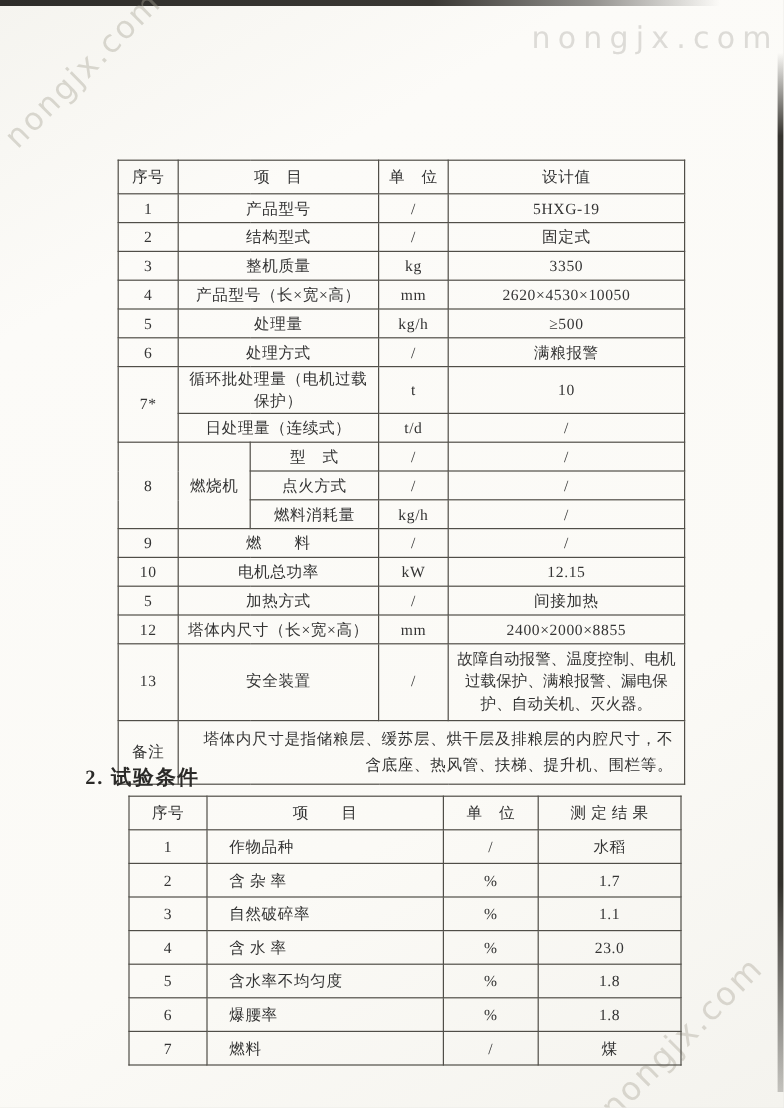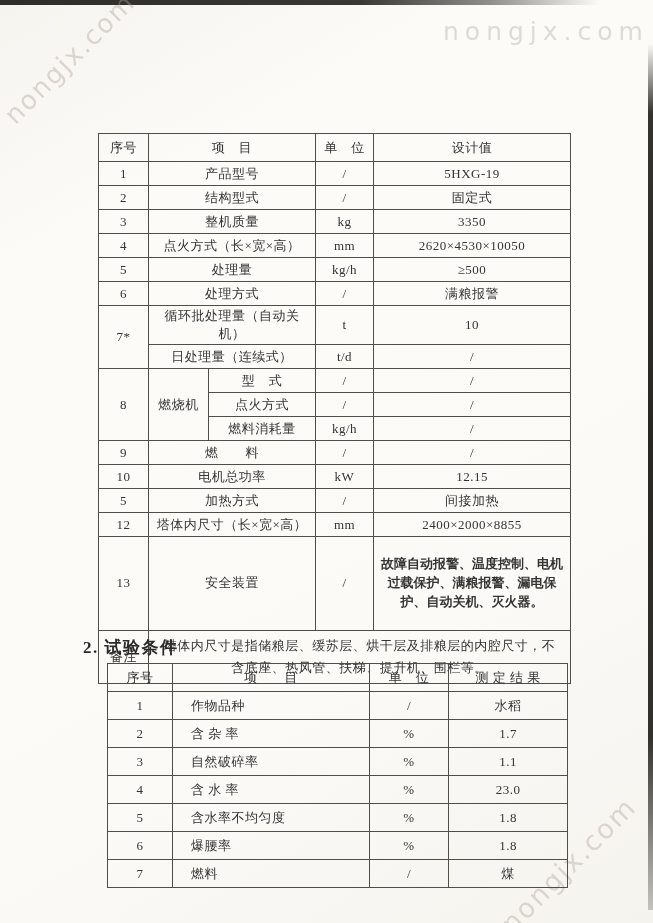--- a/index.html
+++ b/index.html
@@ -43,42 +43,42 @@
     font-size:27px;letter-spacing:2px;
     transform:rotate(-45deg);transform-origin:center center;
     color:rgba(180,176,162,0.45);
   }
   
   .title{
     position:absolute;margin:0;
     font-size:17px;font-weight:bold;color:#2b2a28;letter-spacing:1.5px;
   }
   .t1{left:99px;top:99px;}
-  .t2{left:83px;top:636px;}
+  .t2{left:71px;top:636px;}
   
   table{
     position:absolute;border-collapse:collapse;table-layout:fixed;
     font-size:13px;color:#343434;
   }
   table,td{border:1px solid #504e48;}
   table{border-width:1.5px;border-color:#434139;}
   td{
     text-align:center;vertical-align:middle;padding:1px 4px;
     overflow:hidden;letter-spacing:0.5px;
   }
   .spec{left:98px;top:133px;}
   .test{left:107px;top:663px;}
   tr.hdr{height:28px;}
   .spec tr.std{height:24px;}
   .spec tr.tall{height:56px;}
   .spec tr.rem{height:53px;}
   .test tr.std{height:28px;}
-  td.wrap{line-height:1.45;padding:18px 6px;letter-spacing:0;font-weight:bold;}
+  td.wrap{line-height:1.45;padding:3px 6px;letter-spacing:0;}
   td.remark{
-    text-align:center;padding:4px 9px;line-height:1.65;letter-spacing:0.5px;
+    text-align:right;padding:4px 9px;line-height:1.65;letter-spacing:0.5px;
   }
   .test td.item{text-align:left;padding-left:18px;}
 </style>
 </head>
 <body>
 
 <div class="page">
 
   <div class="top-edge"></div>
   <div class="right-edge"></div>
@@ -116,39 +116,39 @@
         <td>固定式</td>
       </tr>
       <tr class="std">
         <td>3</td>
         <td colspan="2">整机质量</td>
         <td>kg</td>
         <td>3350</td>
       </tr>
       <tr class="std">
         <td>4</td>
-        <td colspan="2">点火方式（长×宽×高）</td>
+        <td colspan="2">产品型号（长×宽×高）</td>
         <td>mm</td>
         <td>2620×4530×10050</td>
       </tr>
       <tr class="std">
         <td>5</td>
         <td colspan="2">处理量</td>
         <td>kg/h</td>
         <td>≥500</td>
       </tr>
       <tr class="std">
         <td>6</td>
         <td colspan="2">处理方式</td>
         <td>/</td>
         <td>满粮报警</td>
       </tr>
       <tr class="std">
         <td rowspan="2">7*</td>
-        <td colspan="2">循环批处理量（自动关机）</td>
+        <td colspan="2">循环批处理量（电机过载保护）</td>
         <td>t</td>
         <td>10</td>
       </tr>
       <tr class="std">
         <td colspan="2">日处理量（连续式）</td>
         <td>t/d</td>
         <td>/</td>
       </tr>
       <tr class="std">
         <td rowspan="3">8</td>

